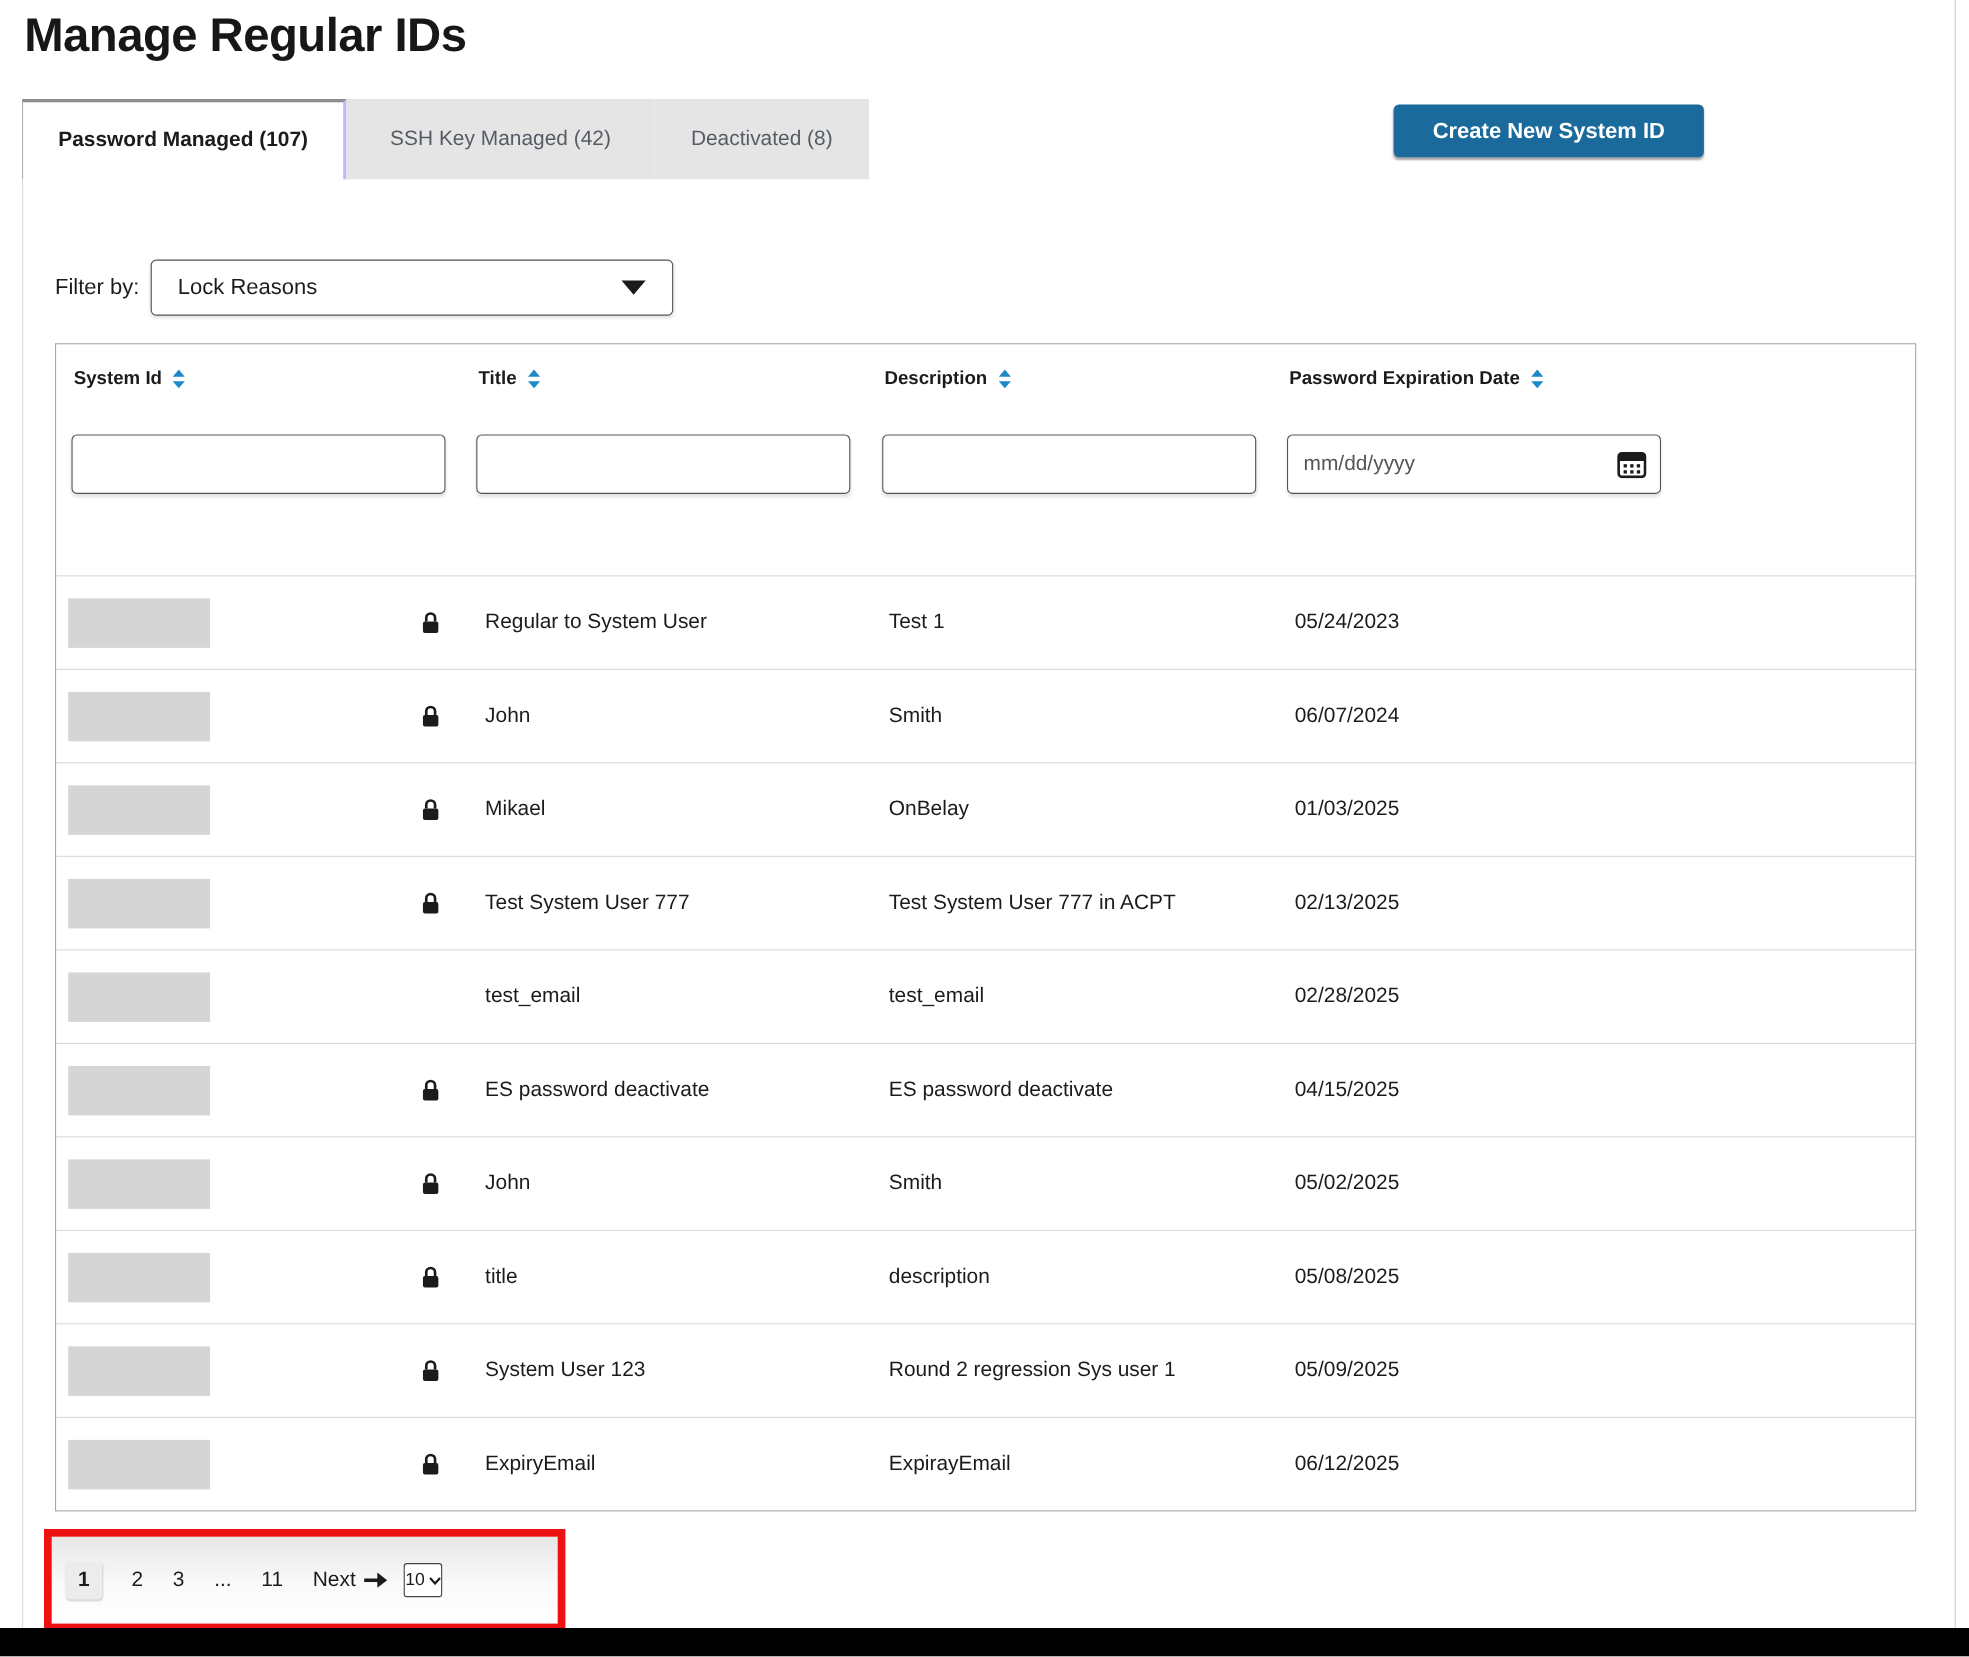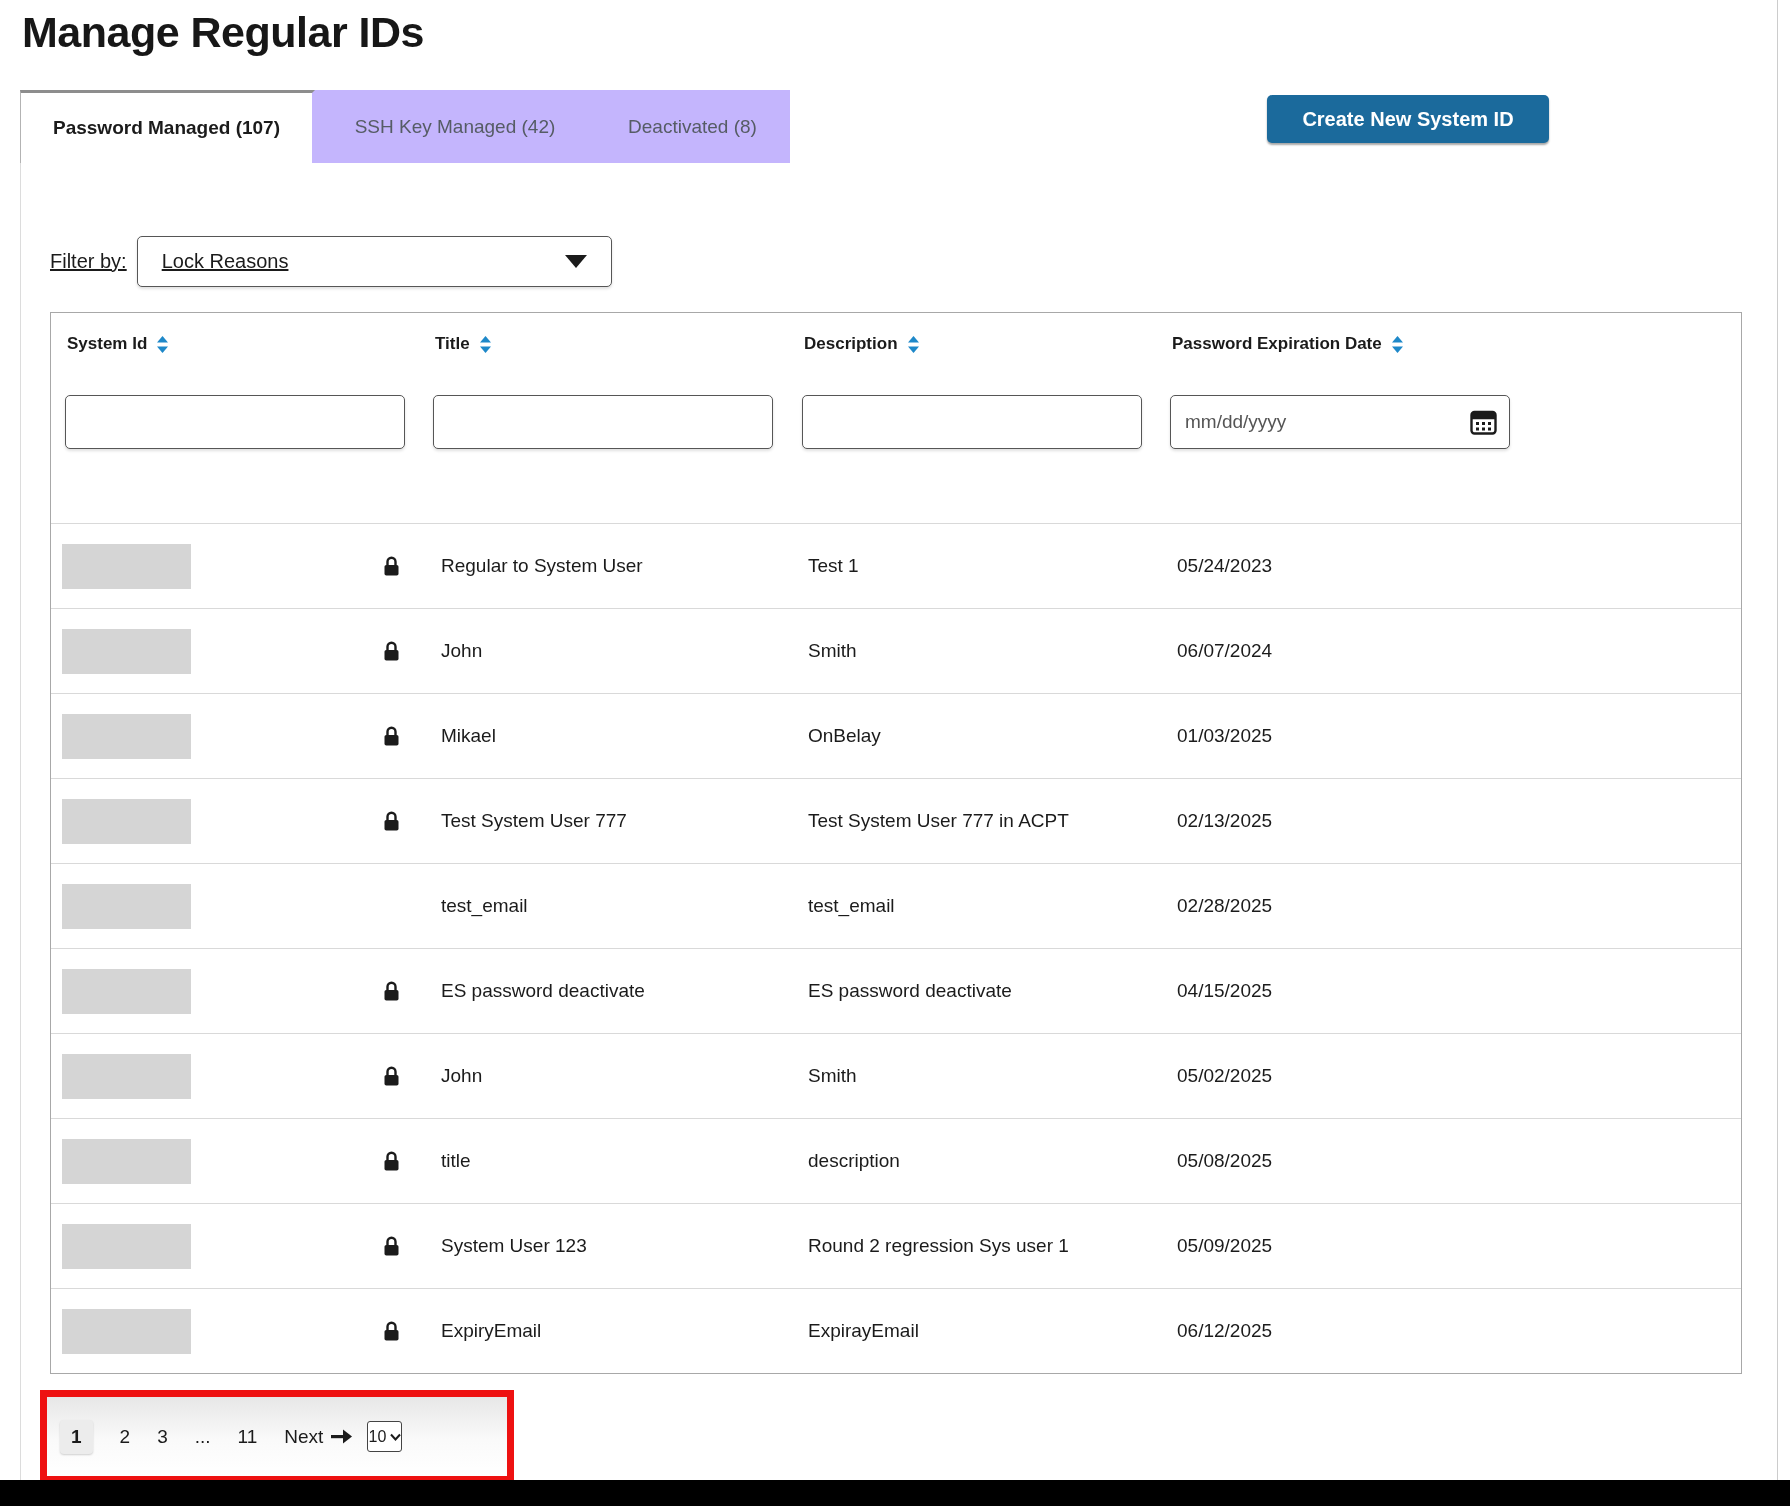--- a/index.html
+++ b/index.html
@@ -16,21 +16,21 @@
   .page-title {
     position: absolute; left: 22px; top: 8px;
     font-size: 43px; font-weight: bold; color: #171717;
     letter-spacing: -0.5px;
   }
 
   
   .tabbar { position: absolute; left: 20px; top: 90px; height: 73px; display: flex; }
   .tab {
     display: flex; align-items: center; justify-content: center;
-    font-size: 19px; color: #565c65; background: #c4b5fd; cursor: default;
+    font-size: 19px; color: #565c65; background: #e5e5e5; cursor: default;
   }
   .tab.active {
     background: #ffffff; color: #1b1b1b; font-weight: bold;
     border-top: 3px solid #8d8d8d;
     border-left: 1px solid #b3b3b3; border-right: 3px solid #c4b5fd;
   }
   .tab.t1 { width: 295px; }
   .tab.t2 { width: 280px; }
   .tab.t3 { width: 195px; }
 
@@ -41,21 +41,21 @@
     border: none; border-radius: 5px; cursor: pointer;
     box-shadow: 0 2px 2px rgba(0,0,0,0.35);
     font-family: "Liberation Sans", sans-serif;
   }
 
   
   .panel-left-border { position: absolute; left: 20px; top: 163px; height: 1317px; width: 0; border-left: 1px solid #dcdcdc; }
   .right-edge-line   { position: absolute; right: 12px; top: 0; height: 1480px; width: 0; border-left: 1px solid #cccccc; }
 
   
-  .filter-row { position: absolute; left: 50px; top: 236px; display: flex; align-items: center; text-decoration: underline; }
+  .filter-row { position: absolute; left: 50px; top: 236px; display: flex; align-items: center; }
   .filter-label { font-size: 20px; color: #1b1b1b; margin-right: 10px; }
   .filter-dropdown {
     width: 475px; height: 51px; border: 1.5px solid #565656; border-radius: 5px;
     background: #ffffff; display: flex; align-items: center; justify-content: space-between;
     padding: 0 24px; cursor: pointer; box-shadow: 0 2px 3px rgba(0,0,0,0.12);
   }
   .filter-dropdown-value { font-size: 20px; color: #1b1b1b; }
   .caret-down { width: 0; height: 0; border-left: 11px solid transparent; border-right: 11px solid transparent; border-top: 13px solid #1b1b1b; }
 
   

